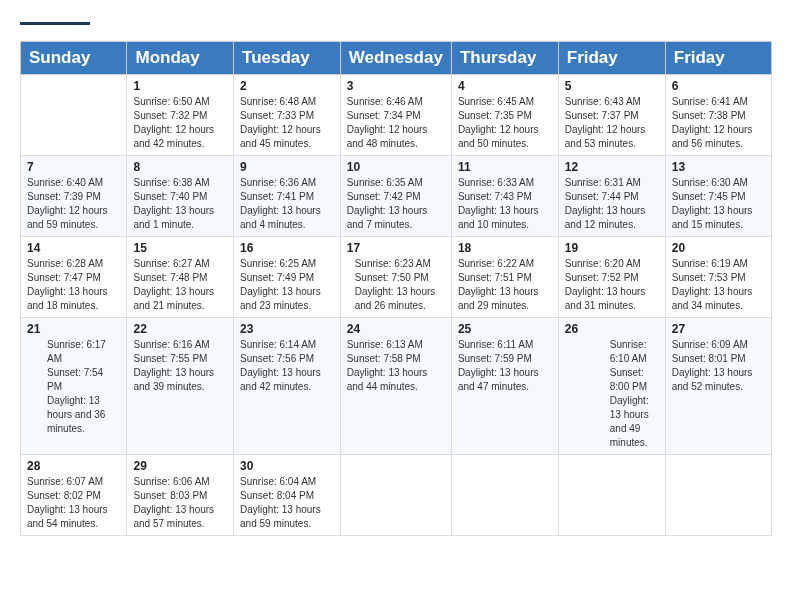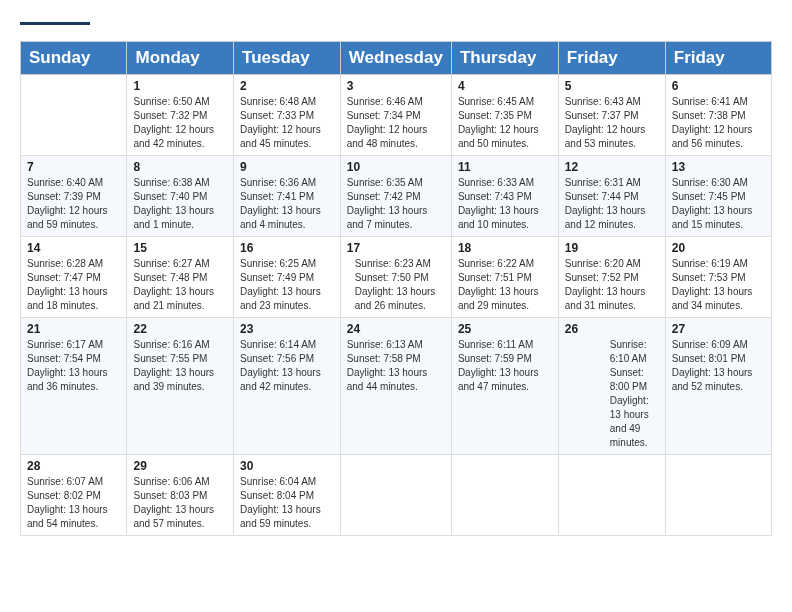--- a/index.html
+++ b/index.html
@@ -233,21 +233,21 @@
         <td>
           <div class="day-num">20</div>
           <div class="day-detail" style="white-space: pre-line;">Sunrise: 6:19 AM
 Sunset: 7:53 PM
 Daylight: 13 hours and 34 minutes.</div>
         </td>
       </tr>
       <tr>
         <td>
           <div class="day-num">21</div>
-          <div class="day-detail" style="white-space: pre-line;">Sunrise: 6:17 AM
+          <div class="day-detail" style="white-space: pre-line; margin-left: 20px;">Sunrise: 6:17 AM
 Sunset: 7:54 PM
 Daylight: 13 hours and 36 minutes.</div>
         </td>
         <td>
           <div class="day-num">22</div>
           <div class="day-detail" style="white-space: pre-line;">Sunrise: 6:16 AM
 Sunset: 7:55 PM
 Daylight: 13 hours and 39 minutes.</div>
         </td>
         <td>

